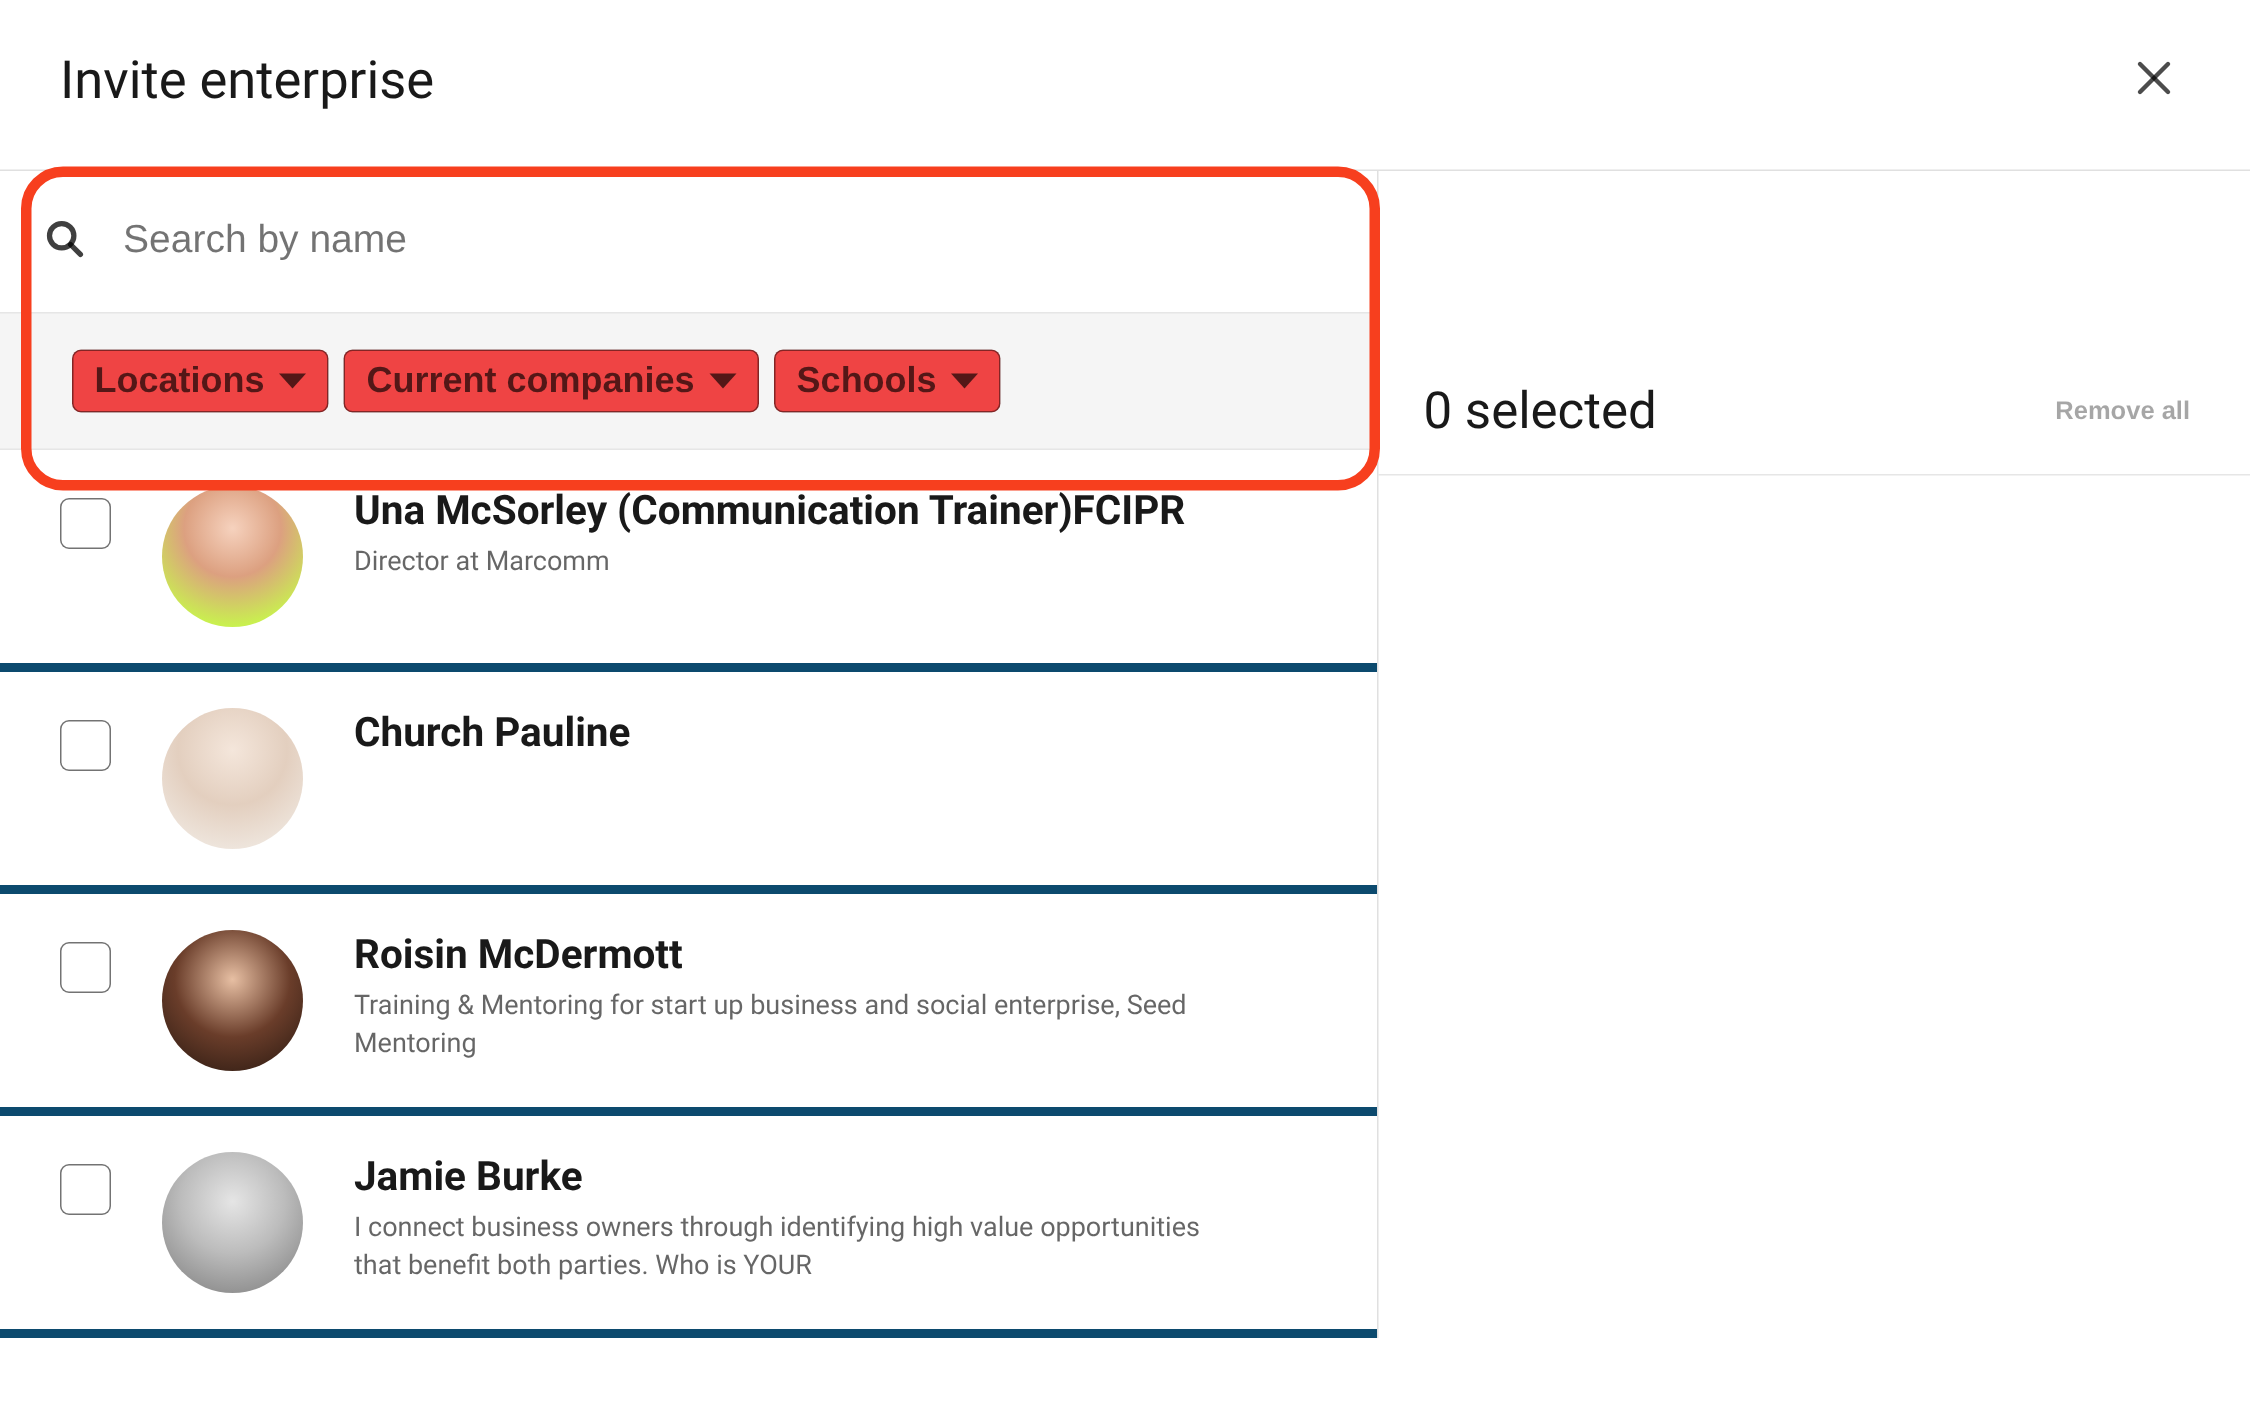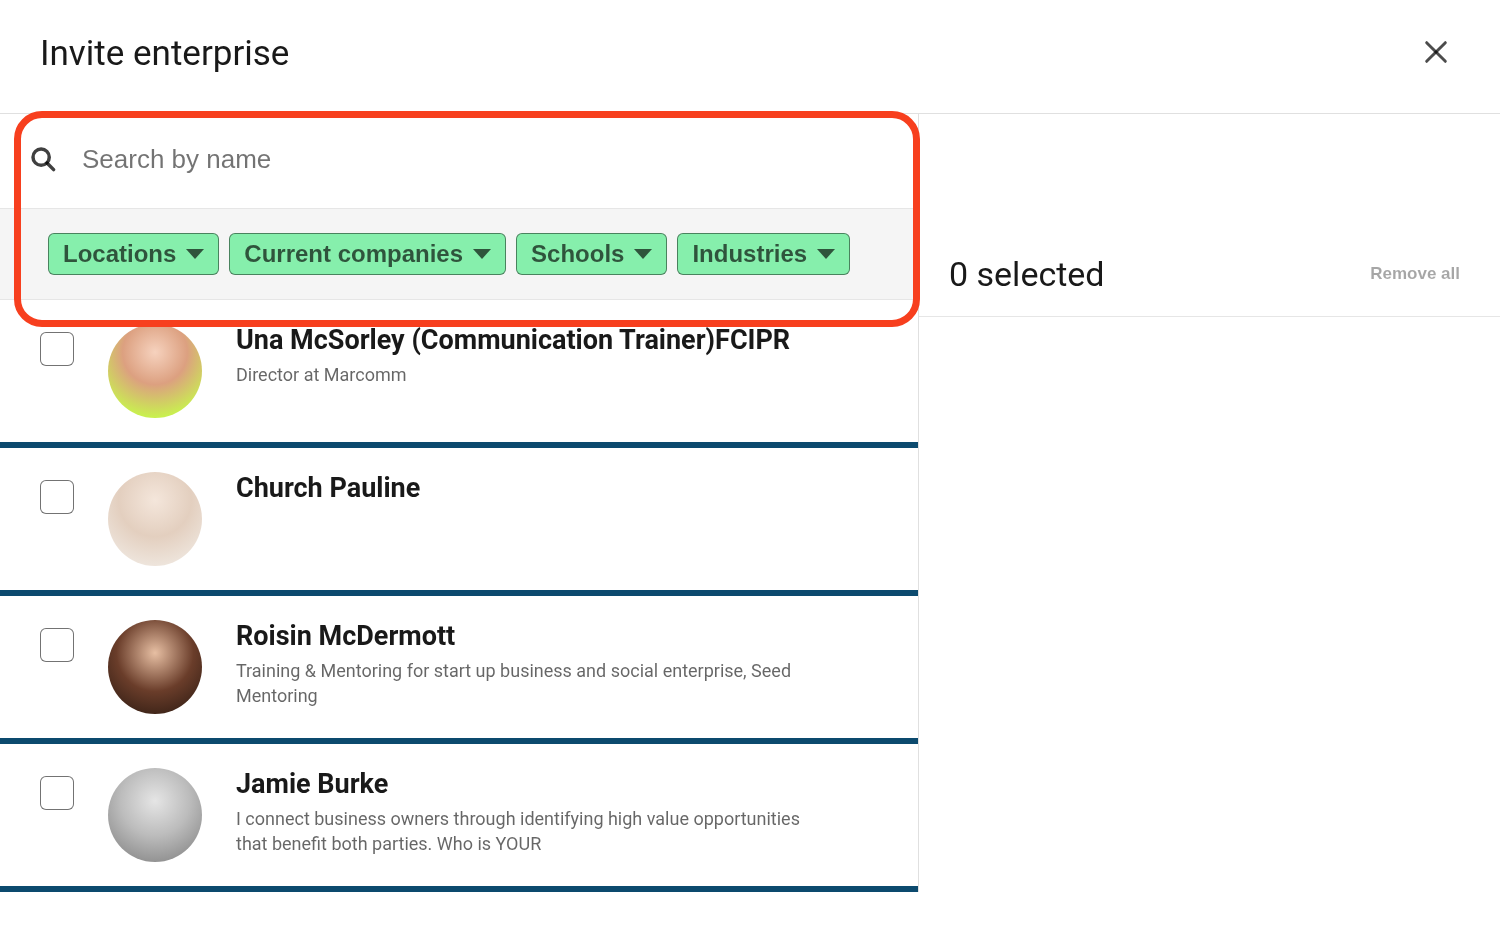--- a/index.html
+++ b/index.html
@@ -98,21 +98,21 @@
       border-top: 1px solid #e6e6e6;
       border-bottom: 1px solid #e6e6e6;
     }
     .filter-pill {
       display: inline-flex;
       align-items: center;
       gap: 10px;
       padding: 6px 14px;
       border: 1px solid rgba(0,0,0,0.45);
       border-radius: 6px;
-      background: #86efac;
+      background: #ef4444;
       font-size: 24px;
       font-weight: 600;
       color: rgba(0,0,0,0.65);
       cursor: pointer;
     }
     .filter-pill .caret {
       width: 0;
       height: 0;
       border-left: 9px solid transparent;
       border-right: 9px solid transparent;
@@ -229,24 +229,20 @@
           <span class="caret"></span>
         </button>
         <button class="filter-pill">
           <span>Current companies</span>
           <span class="caret"></span>
         </button>
         <button class="filter-pill">
           <span>Schools</span>
           <span class="caret"></span>
         </button>
-        <button class="filter-pill">
-          <span>Industries</span>
-          <span class="caret"></span>
-        </button>
       </div>
 
       <div class="connection-list">
 
         <div class="connection-row">
           <div class="checkbox-wrap">
             <input type="checkbox" class="checkbox" style="">
           </div>
           <div class="avatar a0"></div>
           <div class="conn-text">

